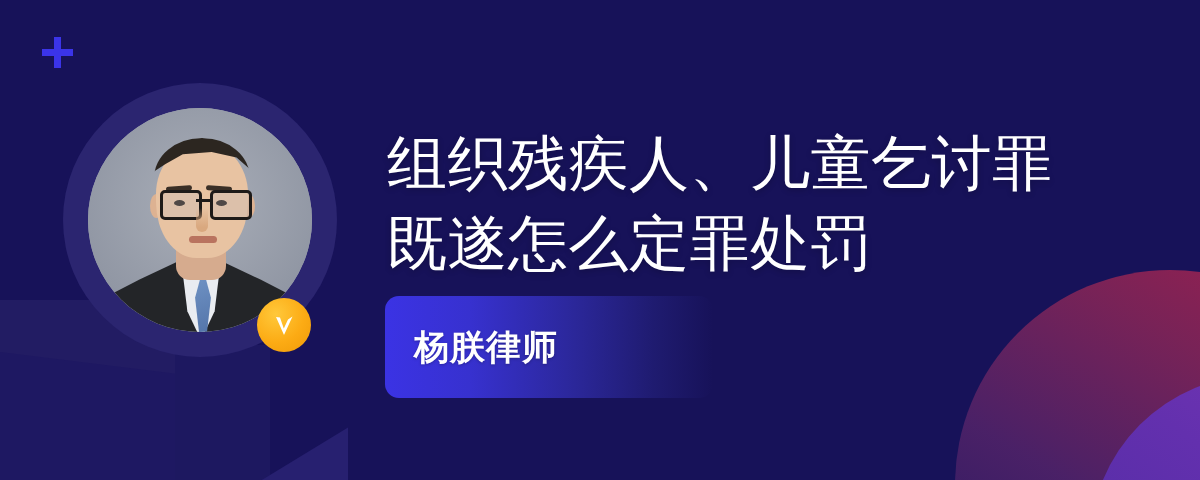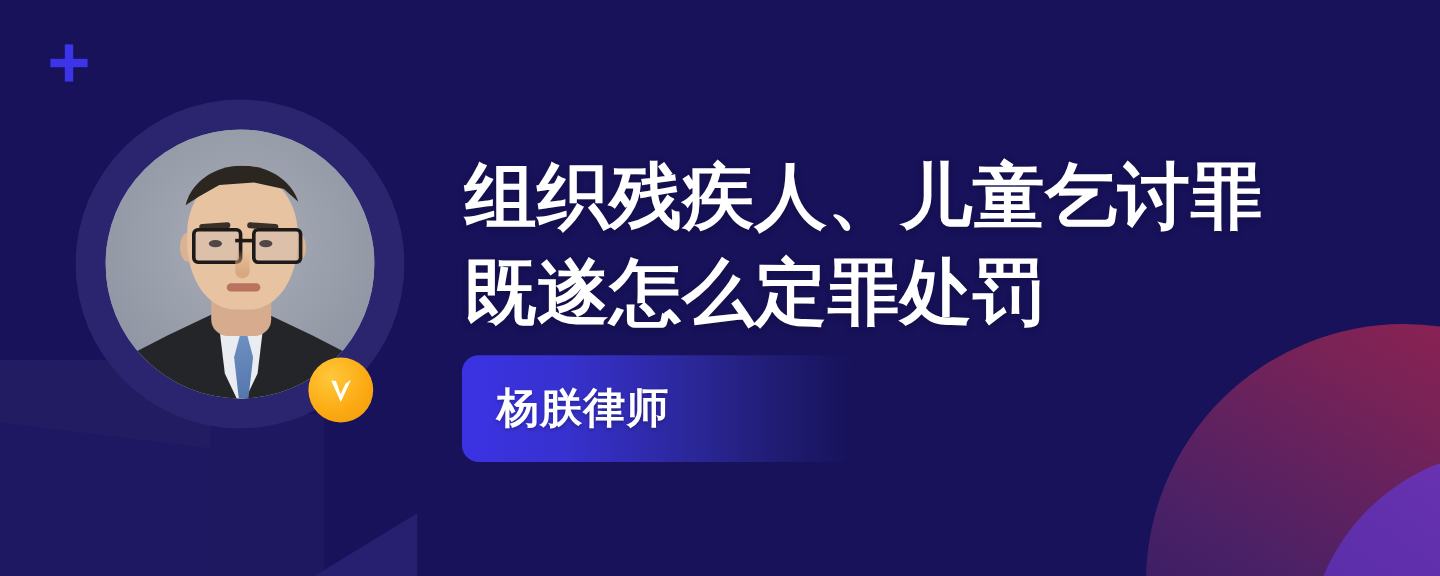--- a/index.html
+++ b/index.html
@@ -206,32 +206,32 @@
   .verified-badge svg { display:block; }
 
   
   .headline {
     position: absolute;
     left: 387px;
     top: 124px;
     width: 700px;
     color: #ffffff;
     font-size: 60px;
-    font-weight: bold;
+    font-weight: normal;
     line-height: 80px;
     letter-spacing: 0.5px;
     white-space: pre-line;
     text-shadow: 0 2px 6px rgba(0,0,0,0.22);
   }
   .name-badge {
     position: absolute;
     left: 385px;
     top: 296px;
     width: 328px;
-    height: 89px;
+    height: 102px;
     border-radius: 14px;
     background: linear-gradient(90deg, #3b33e4 0%, #3731cf 26%, #2b2799 58%, #1f1b70 82%, rgba(23,18,89,0) 100%);
     display: flex;
     align-items: center;
   }
   .name-badge .name-text {
     color: #ffffff;
     font-size: 35px;
     font-weight: bold;
     letter-spacing: 1px;

